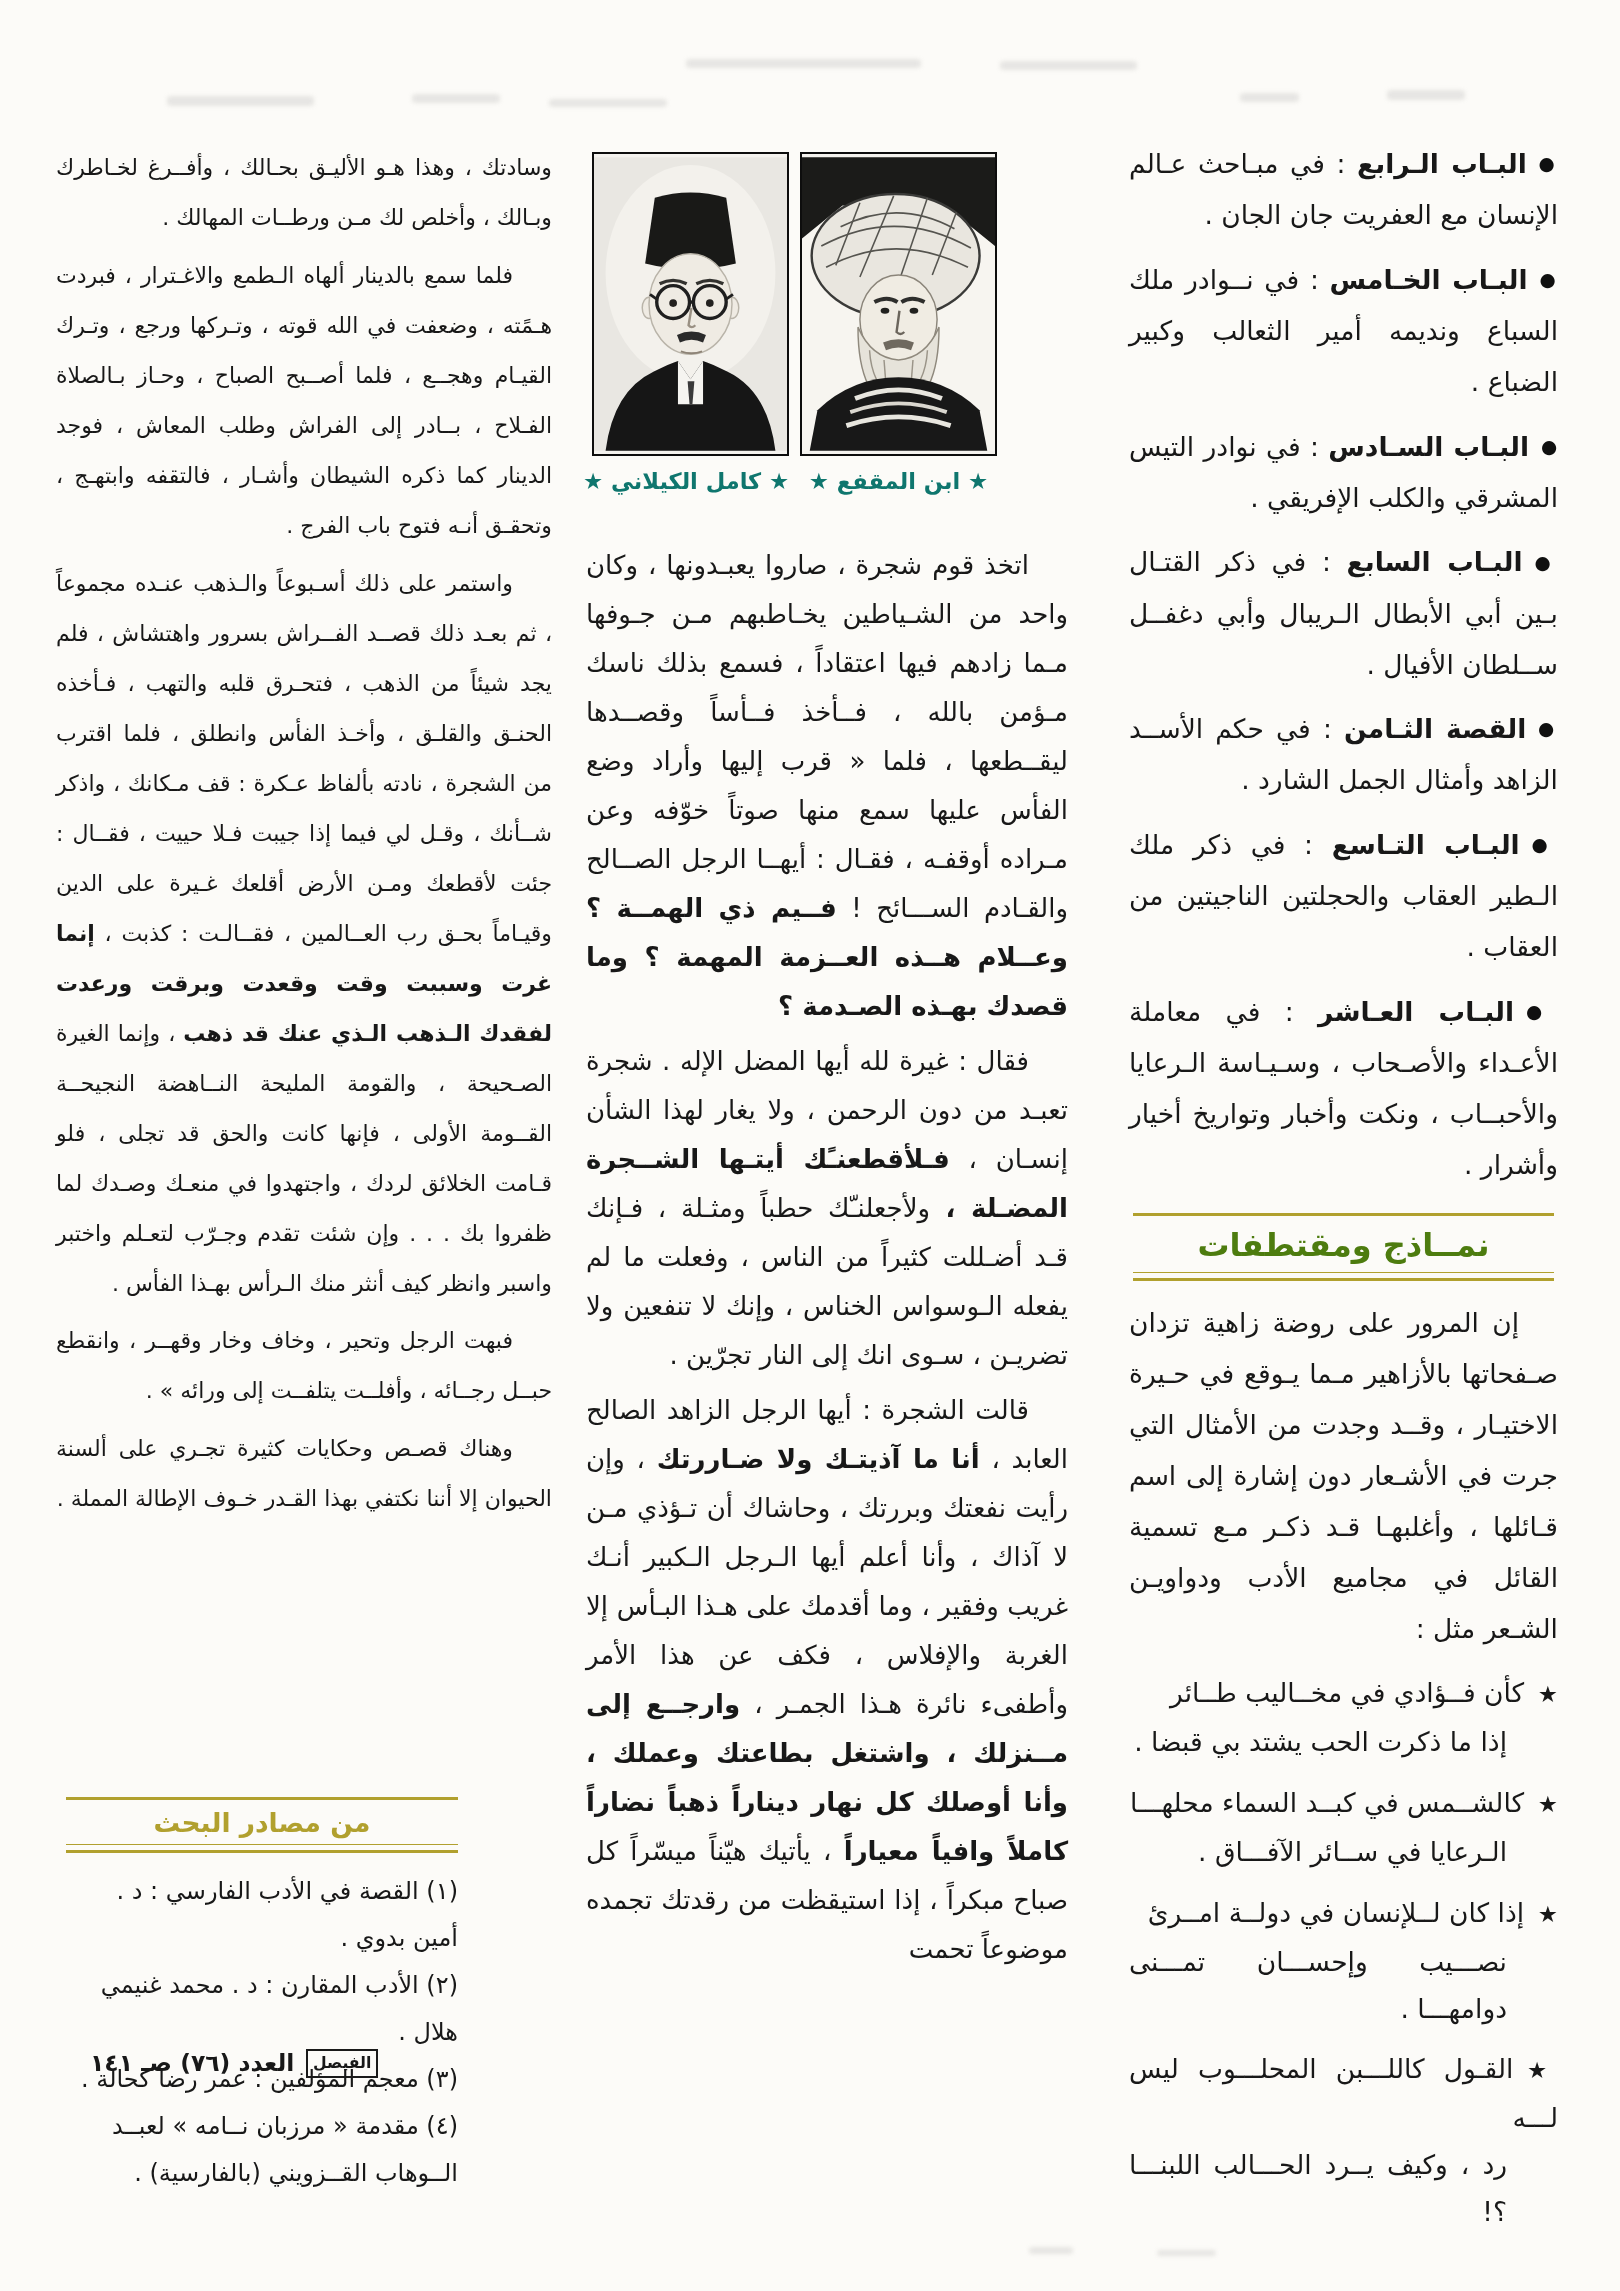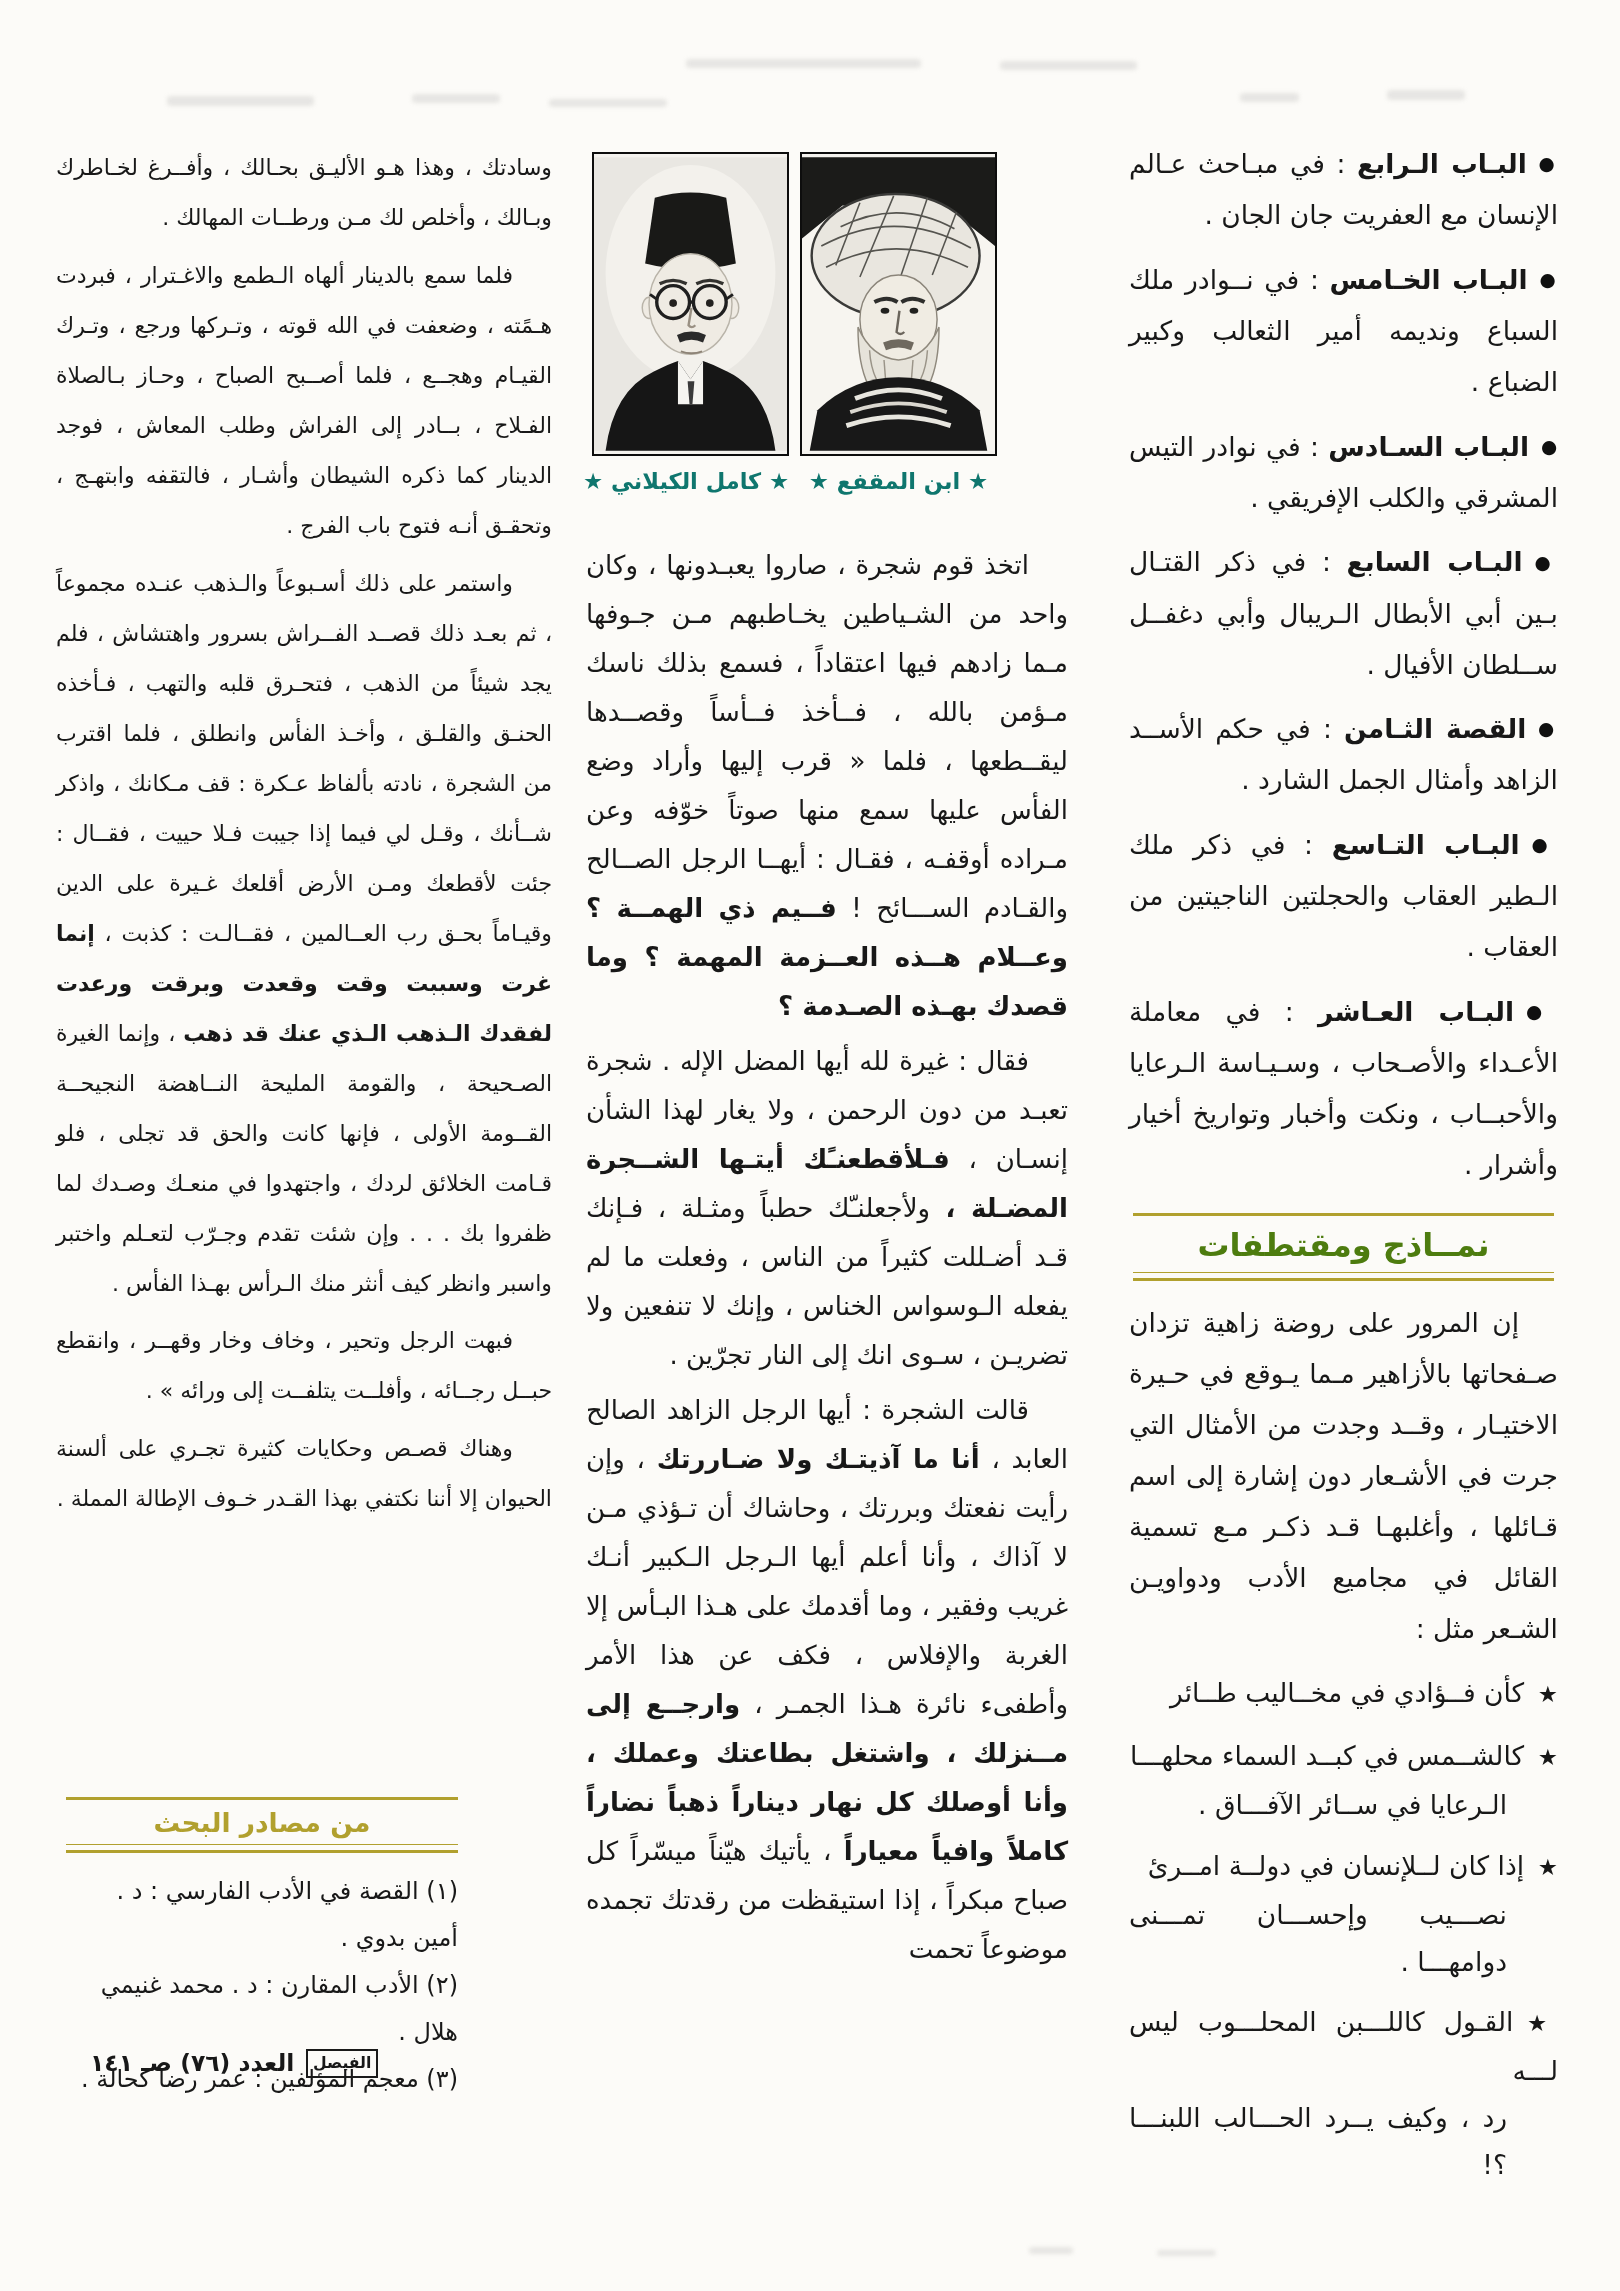--- a/index.html
+++ b/index.html
@@ -86,20 +86,21 @@
       <div class="rule"></div>
       <h2 class="sec-title">نمــاذج ومقتطفات</h2>
       <div class="rule thin"></div>
       <div class="rule"></div>
     </div>
 
     <p class="para indent">إن المرور على روضة زاهية تزدان صـفحاتها بالأزاهير مـما يـوقع في حـيرة الاختيـار ، وقــد وجدت من الأمثال التي جرت في الأشـعار دون إشارة إلى اسم قـائلها ، وأغلبهـا قـد ذكـر مـع تسمية القائل في مجاميع الأدب ودواويـن الشـعر مثل :</p>
     <div id="verses" style="margin-top:15.7px;">
         <div class="verse">
           <div class="v1"><span class="star">★</span><span>كأن فــؤادي في مخــاليب طــائر</span></div>
+          <div class="v2">إذا ما ذكرت الحب يشتد بي قبضا .</div>
         </div>
         <div class="verse">
           <div class="v1"><span class="star">★</span><span>كالشــمس في كبــد السماء محلهـــا</span></div>
           <div class="v2">الـرعايا في ســائر الآفـــاق .</div>
         </div>
         <div class="verse">
           <div class="v1"><span class="star">★</span><span>إذا كان لــلإنسان في دولــة امــرئ</span></div>
           <div class="v2">نصـــيب وإحســـان تمـــنى دوامهـــا .</div>
         </div>
         <div class="verse">
@@ -191,20 +192,21 @@
 
   <div class="sources">
     <div class="rule"></div>
     <h3 class="src-title">من مصادر البحث</h3>
     <div class="rule thin"></div>
     <div class="rule"></div>
     <div class="src-items" id="srcitems">
         <p class="src-item">(١) القصة في الأدب الفارسي : د . أمين بدوي .</p>
         <p class="src-item">(٢) الأدب المقارن : د . محمد غنيمي هلال .</p>
         <p class="src-item">(٣) معجم المؤلفين : عمر رضا كحالة .</p>
+        <p class="src-item">(٤) مقدمة « مرزبان نــامه » لعبــد الــوهاب القــزويني (بالفارسية) .</p>
       </div>
   </div>
 
   <div class="footer">
     <span class="footer-logo">الفيصل</span>
     <span class="footer-text">العدد (٧٦) صـ ١٤١</span>
   </div>
 
 </div>
 

